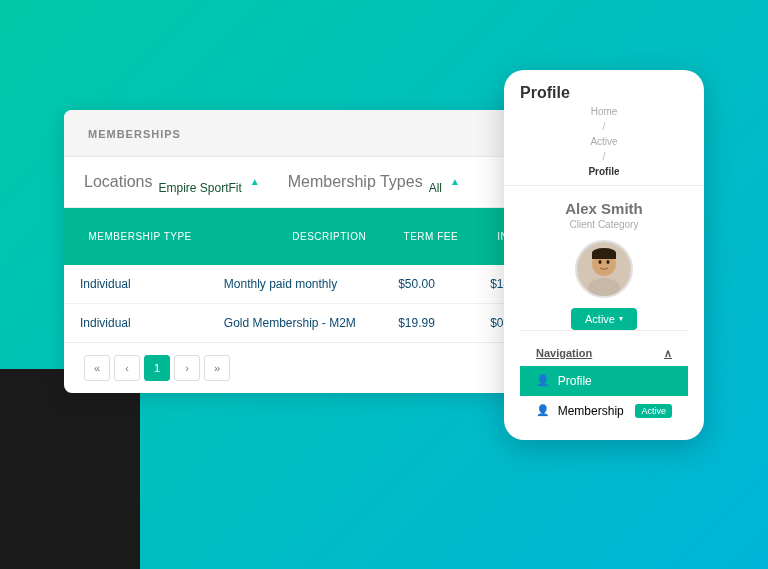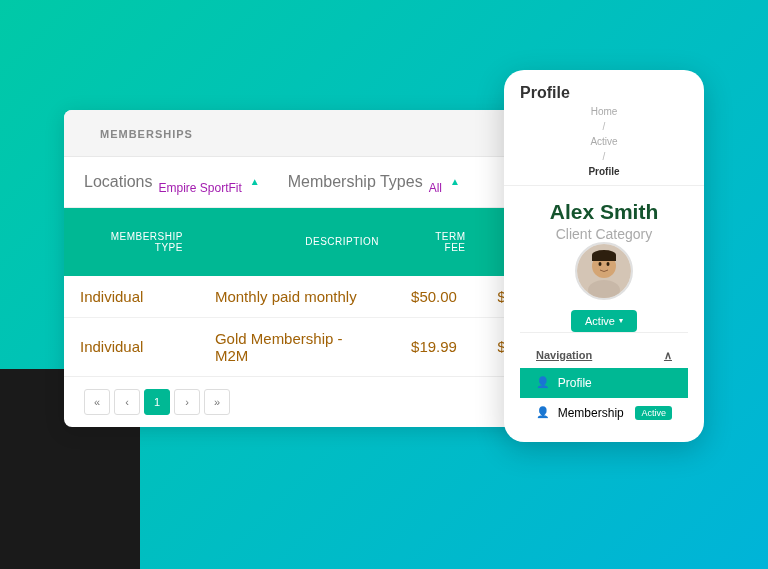--- a/index.html
+++ b/index.html
@@ -41,21 +41,21 @@
       width: 530px;
       background: #fff;
       border-radius: 8px;
       box-shadow: 0 4px 20px rgba(0,0,0,0.15);
       padding: 0;
       overflow: hidden;
     }
 
     .memberships-header {
       background: #f5f5f5;
-      padding: 14px 36px;
+      padding: 14px 24px;
       border-bottom: 1px solid #e8e8e8;
     }
 
     .memberships-title {
       font-size: 11px;
       font-weight: 600;
       color: #888;
       letter-spacing: 1px;
       text-transform: uppercase;
     }
@@ -69,21 +69,21 @@
       color: #555;
       border-bottom: 1px solid #eee;
     }
 
     .filter-label {
       color: #777;
       font-size: 16px;
     }
 
     .filter-value {
-      color: #a21caf;
+      color: #14532d;
       font-size: 12px;
       font-weight: 500;
       margin-top: 12px;
     }
 
     .filter-arrow {
       color: #00c9a7;
       font-size: 10px;
       margin-left: 2px;
     }
@@ -116,22 +116,22 @@
     .mem-table tbody tr {
       border-bottom: 1px solid #f0f0f0;
     }
 
     .mem-table tbody tr:last-child {
       border-bottom: none;
     }
 
     .mem-table tbody td {
       padding: 12px 16px;
-      font-size: 15px;
-      color: #a16207;
+      font-size: 12px;
+      color: #0c4a6e;
     }
 
     .pagination {
       padding: 12px 20px;
       display: flex;
       align-items: center;
       gap: 4px;
       border-top: 1px solid #eee;
     }
 
@@ -199,31 +199,32 @@
     }
 
     .profile-body {
       padding: 14px 16px;
       display: flex;
       flex-direction: column;
       align-items: center;
     }
 
     .profile-name {
-      font-size: 21px;
+      font-size: 15px;
       font-weight: 700;
-      color: #14532d;
+      color: #737373;
       text-align: center;
       margin-bottom: 2px;
     }
 
     .profile-category {
-      font-size: 14px;
+      font-size: 10px;
       color: #aaa;
       text-align: center;
+      margin-bottom: 10px;
     }
 
     .profile-avatar {
       width: 58px;
       height: 58px;
       border-radius: 50%;
       background: #e8e0d8;
       overflow: hidden;
       margin-bottom: 10px;
       border: 2px solid #e0e0e0;

